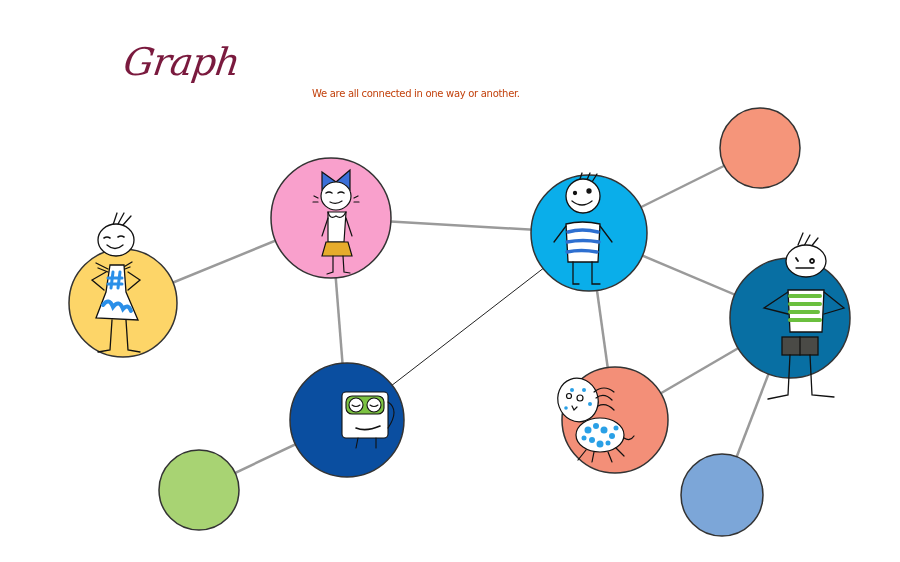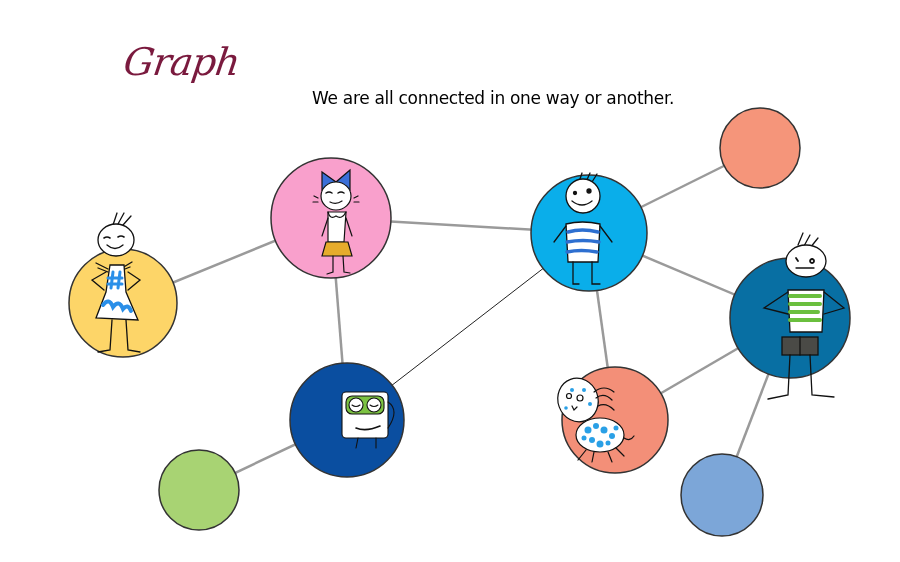--- a/index.html
+++ b/index.html
@@ -5,21 +5,21 @@
   html, body { margin: 0; padding: 0; background: #ffffff; }
   body { width: 900px; height: 562px; position: relative; overflow: hidden; font-family: "DejaVu Sans", sans-serif; }
   .title {
     position: absolute; left: 124px; top: 40px;
     font-family: "DejaVu Serif", serif; font-style: italic;
     font-size: 38px; color: #7a1a3e; letter-spacing: -1px;
     transform: skewX(-8deg);
   }
   .subtitle {
     position: absolute; left: 312px; top: 88px;
-    font-family: "DejaVu Sans", sans-serif; font-size: 17px; color: #000000;
+    font-family: "DejaVu Sans", sans-serif; font-size: 10px; color: #c2410c;
     letter-spacing: -0.3px;
   }
   svg.graph { position: absolute; left: 0; top: 0; }
 </style>
 </head>
 <body>
 
 <div class="title">Graph</div>
 <div class="subtitle">We are all connected in one way or another.</div>
 

